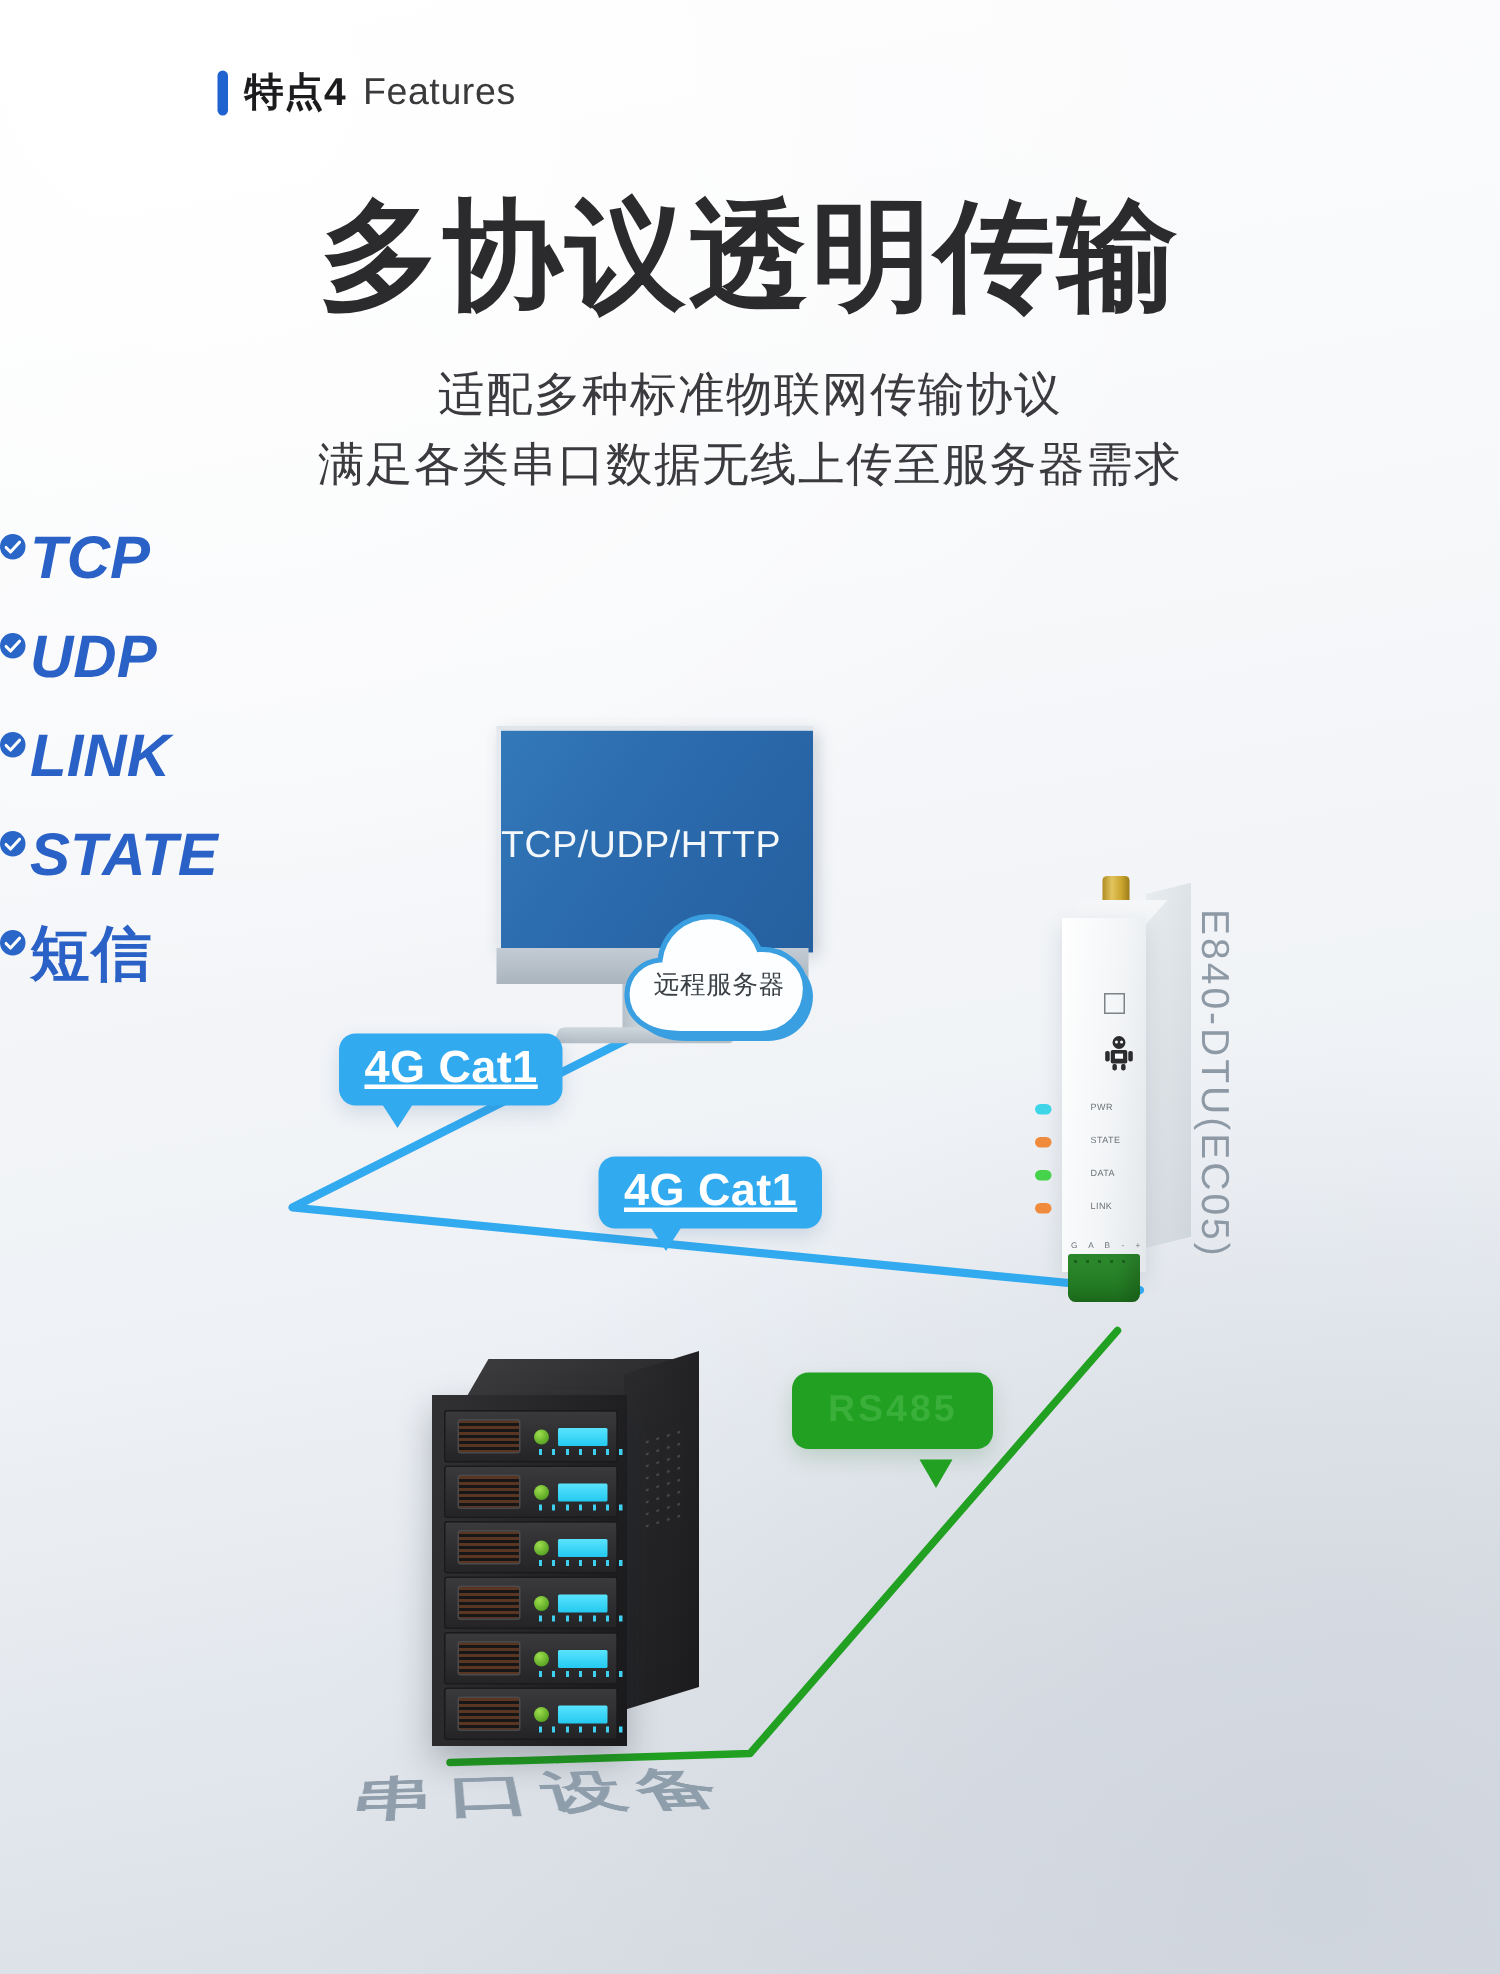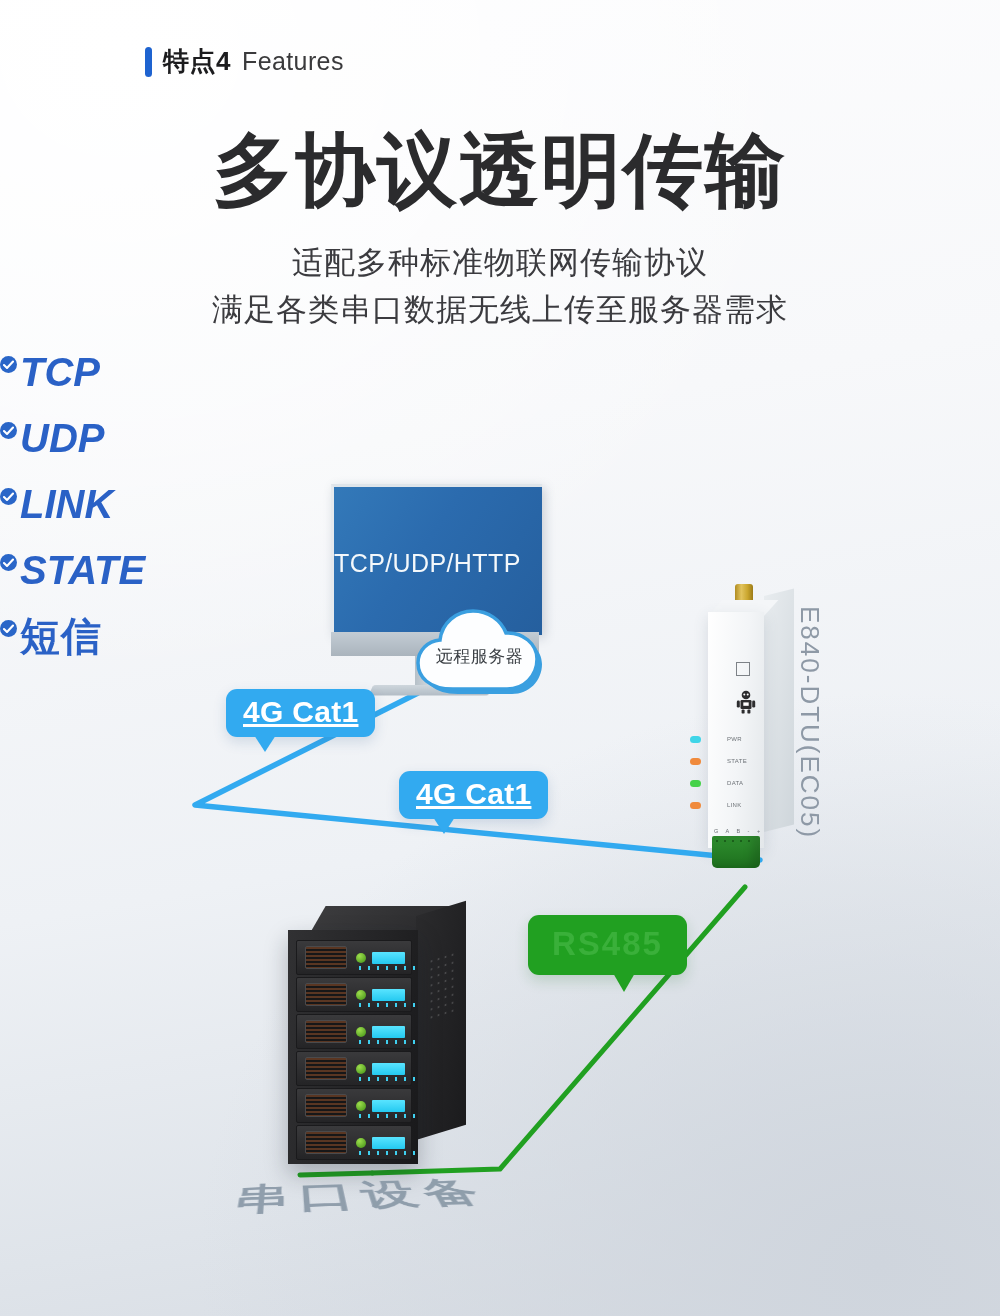--- a/index.html
+++ b/index.html
@@ -106,21 +106,21 @@
   .bub.blue .body{background:#32aaf0;text-decoration:underline;}
   .bub.blue .tail{border-top:17px solid #32aaf0;}
   #bub1{left:226px;top:249px;}
   #bub1 .tail{left:28px;top:46px;}
   #bub2{left:399px;top:331px;}
   #bub2 .tail{left:34px;top:46px;}
   .bub.green{}
   .bub.green .body{
     background:#21a021;color:#3ab03a;
     box-shadow:0 6px 14px rgba(30,110,40,.18);
-    padding:11px 24px 13px 24px;font-size:33px;letter-spacing:2px;
+    padding:11px 24px 13px 24px;font-size:25px;letter-spacing:2px;
   }
   .bub.green .tail{border-top:19px solid #21a021;}
   #bub3{left:528px;top:475px;}
   #bub3 .tail{left:85px;top:58px;}
 
   
   #dtu{position:absolute;left:698px;top:144px;width:150px;height:300px;}
   .dtu-ant{
     position:absolute;left:37px;top:0;width:18px;height:30px;
     background:linear-gradient(90deg,#b08c22,#e2c45e 35%,#caa62e 70%,#9c7b18);

